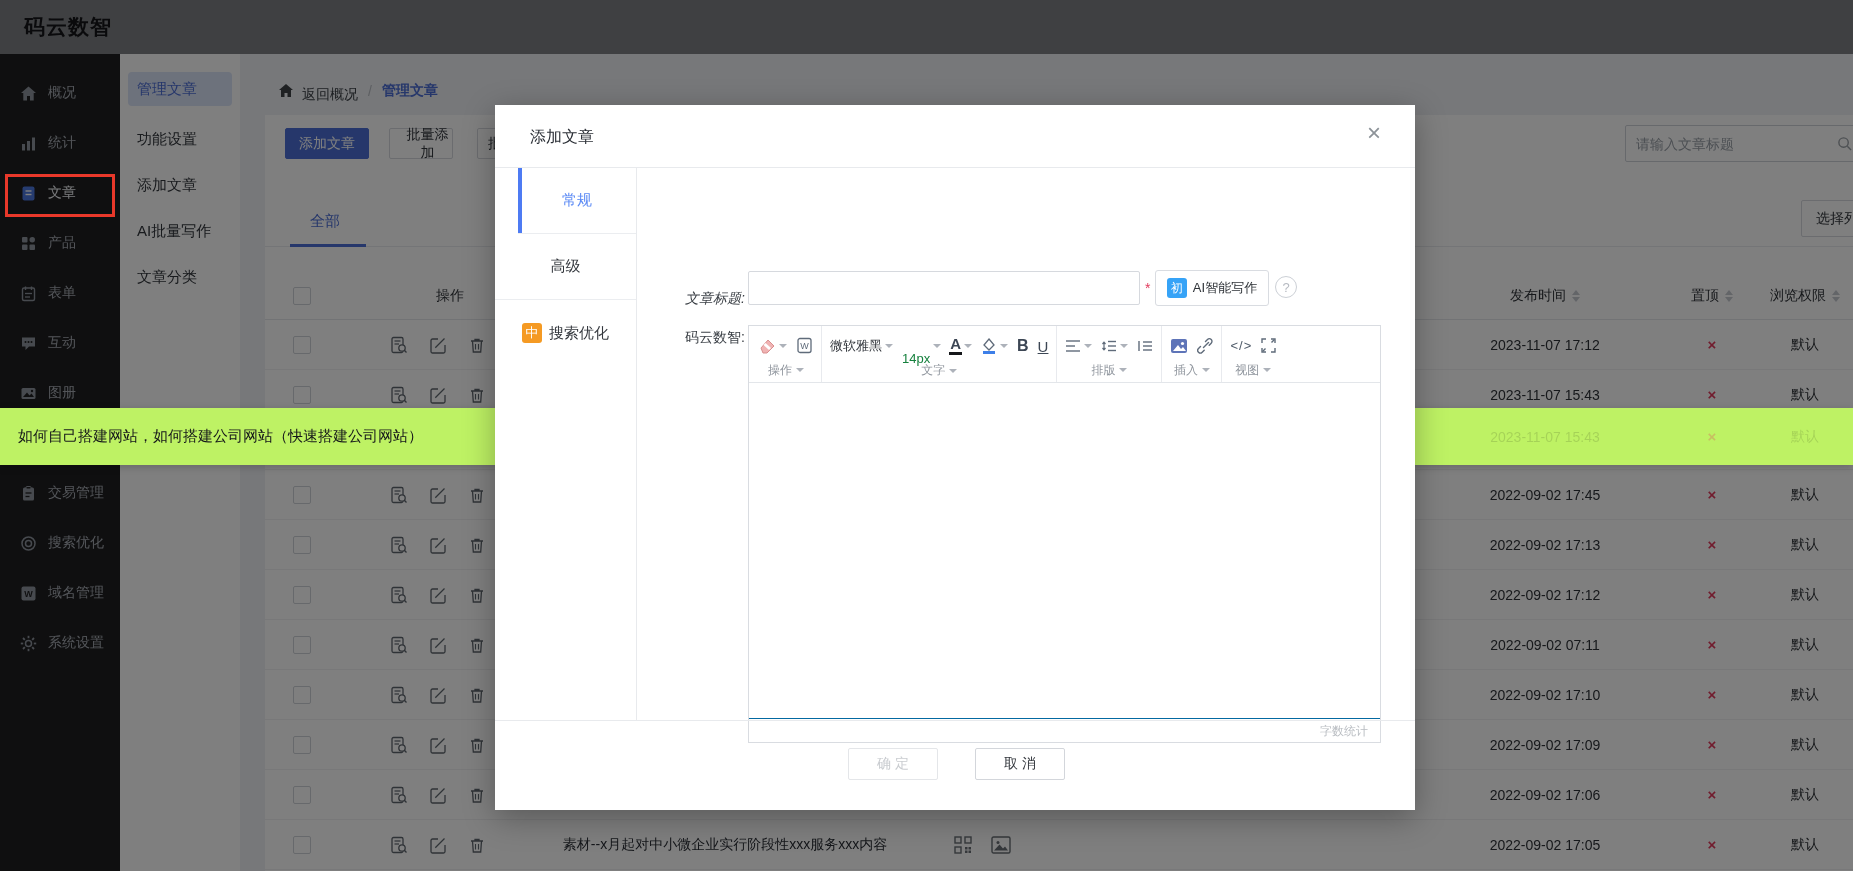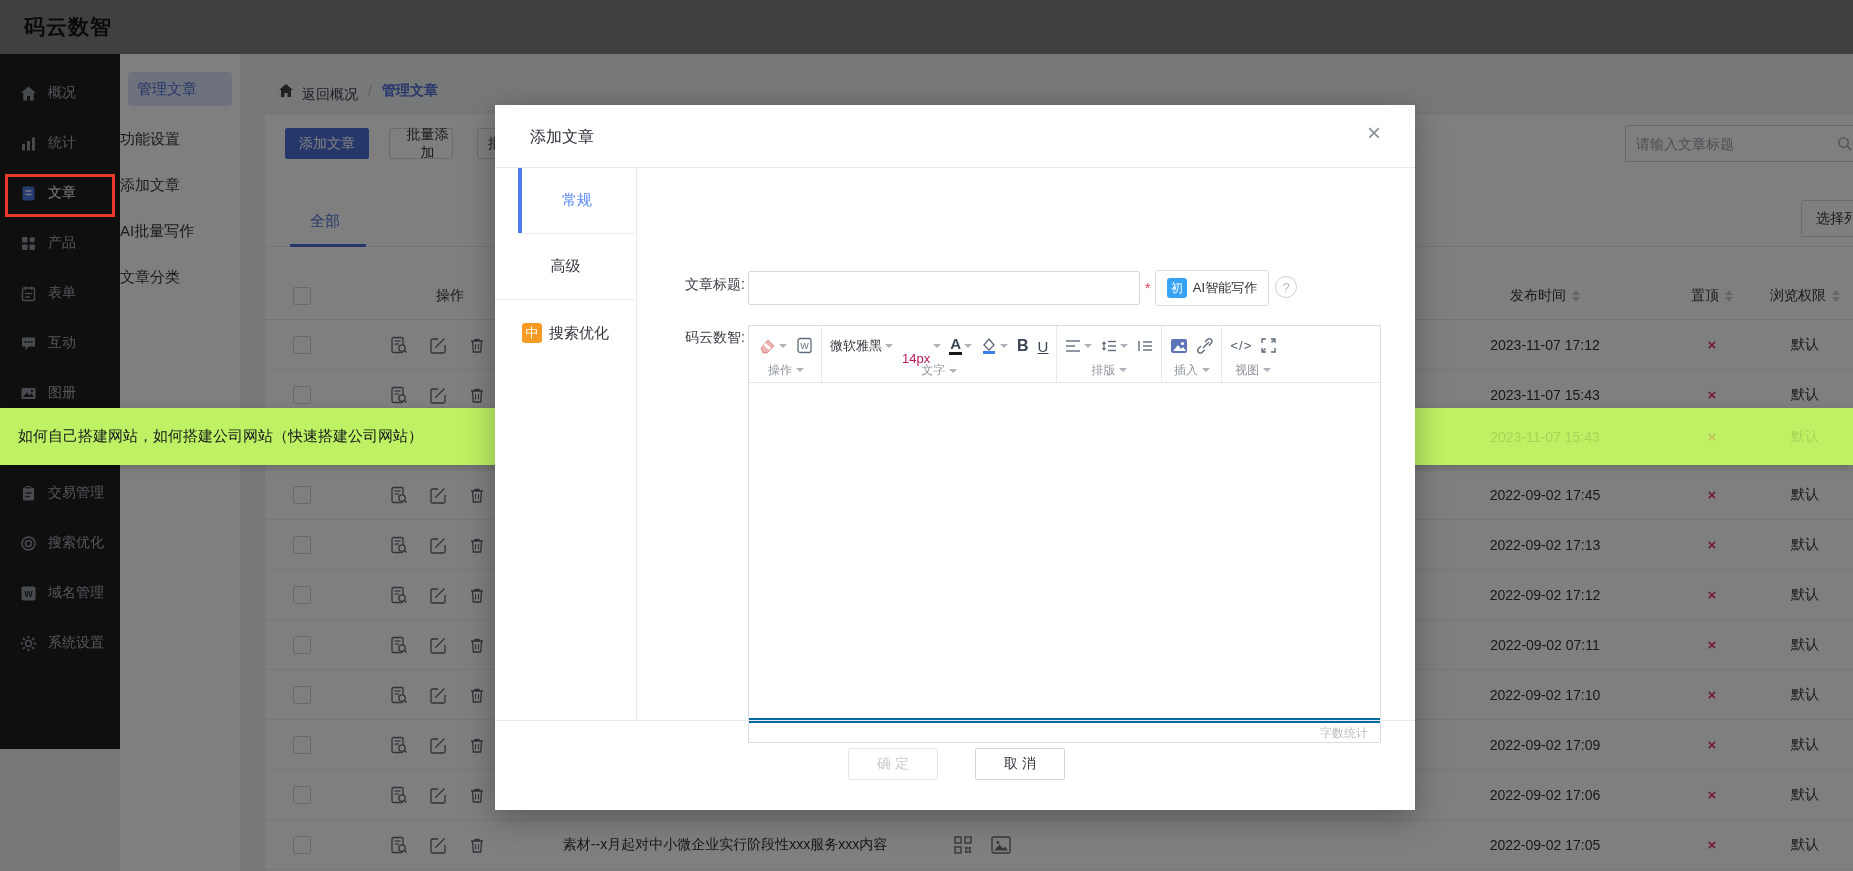--- a/index.html
+++ b/index.html
@@ -5,30 +5,30 @@
   * { box-sizing: border-box; margin: 0; padding: 0; }
   html,body { width:1853px; height:871px; }
   body { font-family: "Liberation Sans", sans-serif; background:#eef0f4; overflow:hidden; }
   #stage { position:relative; width:1853px; height:871px; overflow:hidden; background:#eef0f4; }
 
   
   .topbar { position:absolute; left:0; top:0; width:1853px; height:54px; background:#7e8084; z-index:1; }
   .logo { position:absolute; left:24px; top:13px; font-size:21px; font-weight:bold; color:#141518; letter-spacing:1px; }
 
   
-  .sidebar { position:absolute; left:0; top:54px; width:120px; height:695px; background:#1f1f21; z-index:2; padding-top:14px; }
+  .sidebar { position:absolute; left:0; top:54px; width:120px; height:817px; background:#1f1f21; z-index:2; padding-top:14px; }
   .side-item { height:50px; display:flex; align-items:center; padding-left:20px; cursor:pointer; }
   .side-item .s-ico { width:17px; height:17px; display:inline-flex; margin-right:11px; }
   .side-item .s-ico svg { width:17px; height:17px; }
   .side-item .s-label { font-size:14px; color:#a6abb3; }
   .side-item.active .s-label { color:#f2f4f8; }
 
   
   .submenu { position:absolute; left:120px; top:54px; width:120px; height:817px; background:#ffffff; z-index:2; padding-top:14px; }
-  .sub-item { height:46px; display:flex; align-items:center; font-size:15px; color:#33373d; cursor:pointer; }
+  .sub-item { height:46px; display:flex; align-items:center; padding-left:17px; font-size:15px; color:#33373d; cursor:pointer; }
   .sub-item.active { background:#dbe4f8; color:#4d6fd6; margin:4px 8px 0 8px; padding-left:9px; height:34px; border-radius:4px; }
   .sub-item.active + .sub-item { margin-top:10px; }
 
   
   .content { position:absolute; left:240px; top:54px; width:1613px; height:817px; z-index:1; }
   .breadcrumb { position:absolute; left:38px; top:24px; display:flex; align-items:center; font-size:14px; }
   .breadcrumb .bc-home { width:16px; height:16px; margin-right:8px; }
   .bc-back { color:#3a3f45;margin-top:8px; }
   .bc-sep { color:#b9bdc3; margin:0 10px; }
   .bc-cur { color:#4d6fd6; font-weight:bold; }
@@ -88,46 +88,46 @@
   .m-title { position:absolute; left:35px; top:22px; font-size:16px; color:#2b2f36; }
   .m-close { position:absolute; right:28px; top:16px; width:26px; height:26px; font-size:24px; line-height:24px; color:#8d9399; text-align:center; cursor:pointer; }
   .m-body { position:relative; height:552px; }
   .m-tabs { position:absolute; left:0; top:0; width:142px; height:552px; border-right:1px solid #e8eaed; }
   .m-tab { position:relative; height:66px; display:flex; align-items:center; justify-content:center; font-size:15px; color:#33373d; cursor:pointer; border-bottom:1px solid #ebedf0; }
   .m-tab.active { color:#5b8af5;margin-left:23px; }
   .m-tab.active::before { content:""; position:absolute; left:0; top:0; width:4px; height:100%; background:#4d7bf3; }
   .m-tab.no-line { border-bottom:none; }
   .tab-badge { width:20px; height:20px; background:#f59a23; color:#fff; font-size:13px; border-radius:3px; display:inline-flex; align-items:center; justify-content:center; margin-right:7px; }
   .form-label { position:absolute; width:80px; text-align:right; font-size:14px; color:#3a3f45; }
-  .lbl-title { left:170px; top:108px; }
+  .lbl-title { left:170px; top:122px;font-style:italic; }
   .lbl-detail { left:170px; top:161px; }
   .inp-title { position:absolute; left:253px; top:103px; width:392px; height:34px; border:1px solid #d6d9de; border-radius:2px; font-size:14px; padding:0 10px; outline:none; color:#33373d; }
   .req-star { position:absolute; left:650px; top:112px; color:#e23b5d; font-size:14px; }
   .ai-btn { position:absolute; left:660px; top:102px; width:114px; height:36px; border:1px solid #d9dce1; border-radius:3px; background:#fff; display:flex; align-items:center; justify-content:center; gap:6px; font-size:13px; color:#2f3338; cursor:pointer; }
   .ai-badge { width:20px; height:20px; background:#36a3f7; border-radius:3px; color:#fff; font-size:12px; display:inline-flex; align-items:center; justify-content:center; }
   .help-circle { position:absolute; left:780px; top:108px; width:22px; height:22px; border:1px solid #ccd0d6; border-radius:50%; color:#b6bac1; font-size:13px; display:flex; align-items:center; justify-content:center; cursor:pointer; }
 
   .editor { position:absolute; left:253px; top:157px; width:633px; height:418px; border:1px solid #d9dce1; background:#fff; }
   .ed-toolbar { display:flex; height:57px; border-bottom:1px solid #e3e6ea; padding:0 2px; }
   .ed-group { display:flex; flex-direction:column; border-right:1px solid #e8eaee; padding:5px 8px 2px 8px; }
   .ed-group:last-child { border-right:none; }
   .ed-icons { display:flex; align-items:center; gap:9px; height:30px; }
   .ed-label { height:20px; display:flex; align-items:center; justify-content:center; gap:4px; font-size:12px; color:#8f959d; cursor:pointer; }
   .dd-caret { width:0; height:0; border-left:4px solid transparent; border-right:4px solid transparent; border-top:4px solid #adb2ba; }
   .ed-item { display:inline-flex; align-items:center; gap:3px; cursor:pointer; color:#4e5a68; font-size:14px; }
   .ed-item svg { display:block; }
   .ed-b { font-weight:bold; font-size:16px; color:#3c4654; }
   .ed-u { font-size:15px; text-decoration:underline; color:#3c4654; }
   .ed-code { font-size:13px; color:#4e5a68; letter-spacing:1px; }
   .fontname { font-size:13px; color:#33373d; }
-  .fontsize { font-size:13px; color:#be185d;margin-top:25px; }
+  .fontsize { font-size:13px; color:#15803d;margin-top:25px; }
   .a-color { position:relative; font-size:15px; font-weight:bold; color:#3c4654; line-height:14px; padding-bottom:4px; }
   .a-color::after { content:""; position:absolute; left:-1px; right:-1px; bottom:0; height:3px; background:#15171a; }
   .ed-content { height:335px; background:#fff; cursor:text; }
-  .ed-footer { height:25px; border-top:5px solid #0369a1; display:flex; align-items:center; justify-content:flex-end; padding-right:12px; font-size:12px; color:#b9bdc2; }
+  .ed-footer { height:25px; border-top:1px solid #0369a1; display:flex; align-items:center; justify-content:flex-end; padding-right:12px; font-size:12px; color:#b9bdc2; }
 
   .m-footer { position:relative; height:89px; border-top:1px solid #e8eaed; }
   .btn-ok { position:absolute; left:353px; top:27px; width:90px; height:32px; background:#fff; border:1px solid #e4e6e9; border-radius:2px; color:#c9ccd0; font-size:14px; cursor:not-allowed; }
   .btn-cancel { position:absolute; left:480px; top:27px; width:90px; height:32px; background:#fff; border:1px solid #d3d6db; border-radius:2px; color:#33373d; font-size:14px; cursor:pointer; }
 </style>
 </head>
 <body>
 
 <div id="stage">
 

